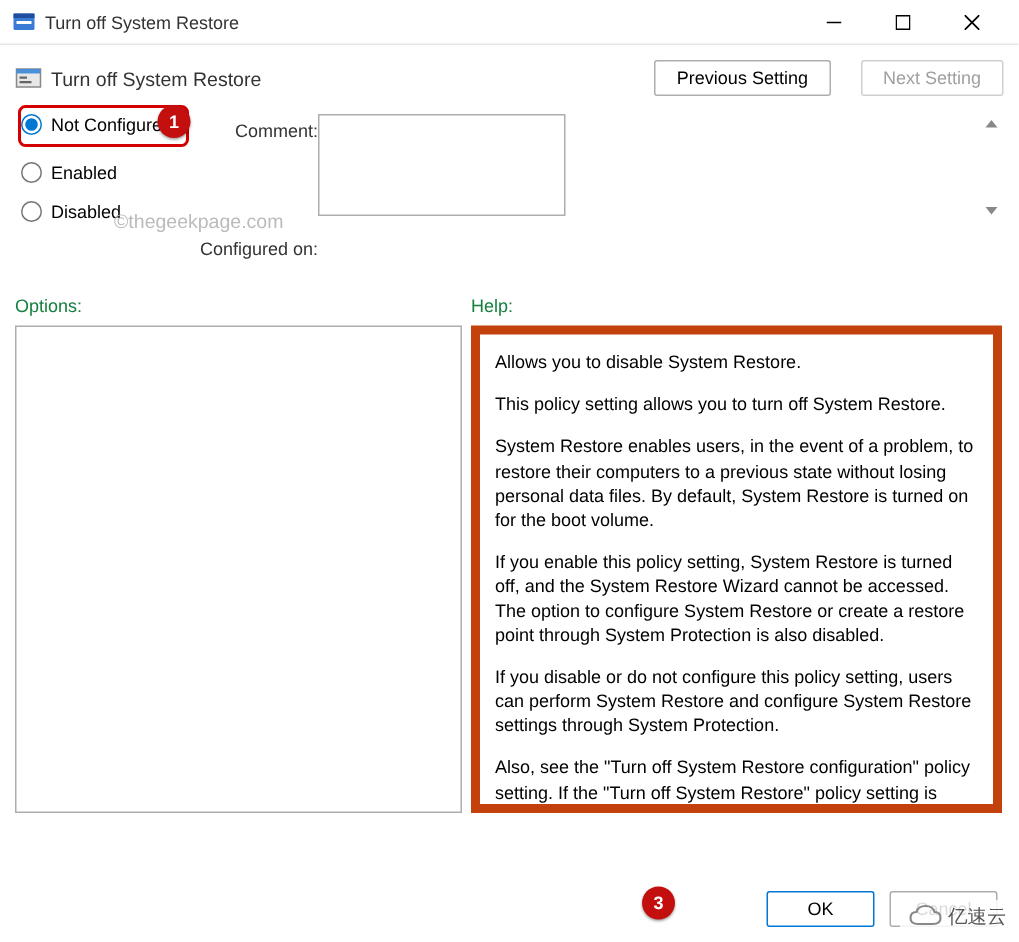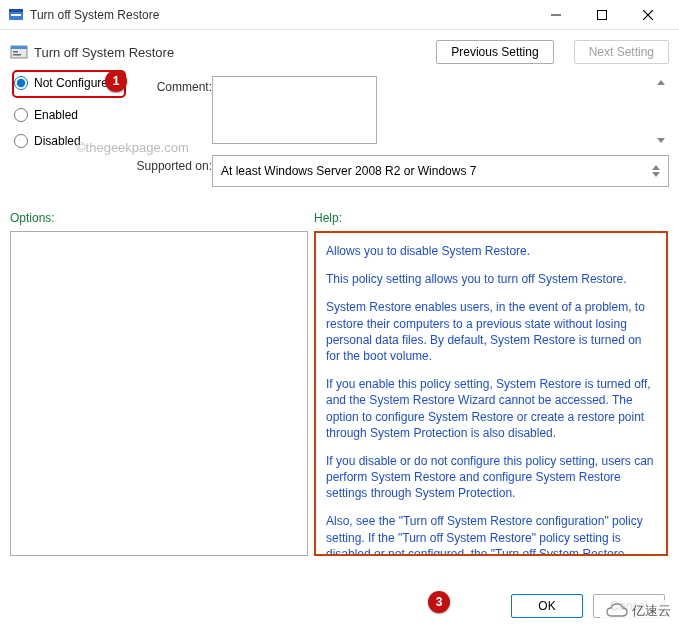--- a/index.html
+++ b/index.html
@@ -45,21 +45,21 @@
     .textbox { flex:1; border:1px solid #adadad; background:#fff; height:68px; padding:4px; font-family:inherit; font-size:12px; resize:none;}
     .supported-box { flex:1; border:1px solid #adadad; background:#fff; height:32px; padding:6px 8px; display:flex; align-items:center; justify-content:space-between;}
     .up-down { display:flex; flex-direction:column; gap:2px;}
     .tiny-arrow { width:0;height:0;border-left:4px solid transparent;border-right:4px solid transparent;}
     .tiny-up { border-bottom:5px solid #888;}
     .tiny-down { border-top:5px solid #888;}
     .sections-labels { display:flex; margin-top:24px; gap:0;}
     .section-label { font-size:12px; color:#15803d;}
     .panels { display:flex; gap:6px; margin-top:6px;}
     .options-panel { width:298px; height:325px; border:1px solid #adadad; background:#fff;}
-    .help-panel { width:354px; height:325px; border:2px solid #c2410c; background:#fff; overflow-y:auto; padding:10px 10px; font-size:12px; line-height:1.35; color:#1d4ed8; position:relative;}
+    .help-panel { width:354px; height:325px; border:6px solid #c2410c; background:#fff; overflow-y:auto; padding:10px 10px; font-size:12px; line-height:1.35; color:#000000; position:relative;}
     .help-panel p { margin-bottom:12px;}
     .watermark { position:absolute; left:76px; top:140px; color:#bbb; font-size:13px; pointer-events:none;}
     .bottom-bar { position:absolute; bottom:10px; right:14px; display:flex; gap:10px; align-items:center;}
     .callout { position:absolute; width:22px;height:22px; border-radius:50%; background:#c40f0f; color:#fff; display:flex;align-items:center;justify-content:center; font-size:12px; font-weight:bold; z-index:5; box-shadow:0 1px 2px rgba(0,0,0,0.4);}
     .callout-1 { left:105px; top:70px;}
     .callout-3 { left:428px; bottom:15px;}
     .logo-wm { position:absolute; right:2px; bottom:6px; display:flex; align-items:center; gap:4px; background:rgba(255,255,255,0.85); padding:2px 6px; font-size:13px; color:#555;}
     .logo-wm svg { flex-shrink:0;}
   </style>
 </head>
@@ -136,28 +136,21 @@
           <textarea class="textbox" style=""></textarea>
           <div class="up-down" style="position:absolute; right:4px; top:4px;">
             <div class="tiny-arrow tiny-up"></div>
           </div>
           <div class="up-down" style="position:absolute; right:4px; bottom:4px;">
             <div class="tiny-arrow tiny-down"></div>
           </div>
         </div>
       </div>
       <div class="comment-row">
-        <span class="field-label">Supported on:</span>
-        <div class="supported-box">
-          <span>At least Windows Server 2008 R2 or Windows 7</span>
-          <div class="up-down">
-            <div class="tiny-arrow tiny-up"></div>
-            <div class="tiny-arrow tiny-down"></div>
-          </div>
-        </div>
+        <span class="field-label">Configured on:</span>
       </div>
     </div>
   </div>
 
   <div class="sections-labels">
     <span class="section-label" style="width:304px;">Options:</span>
     <span class="section-label">Help:</span>
   </div>
 
   <div class="panels">

